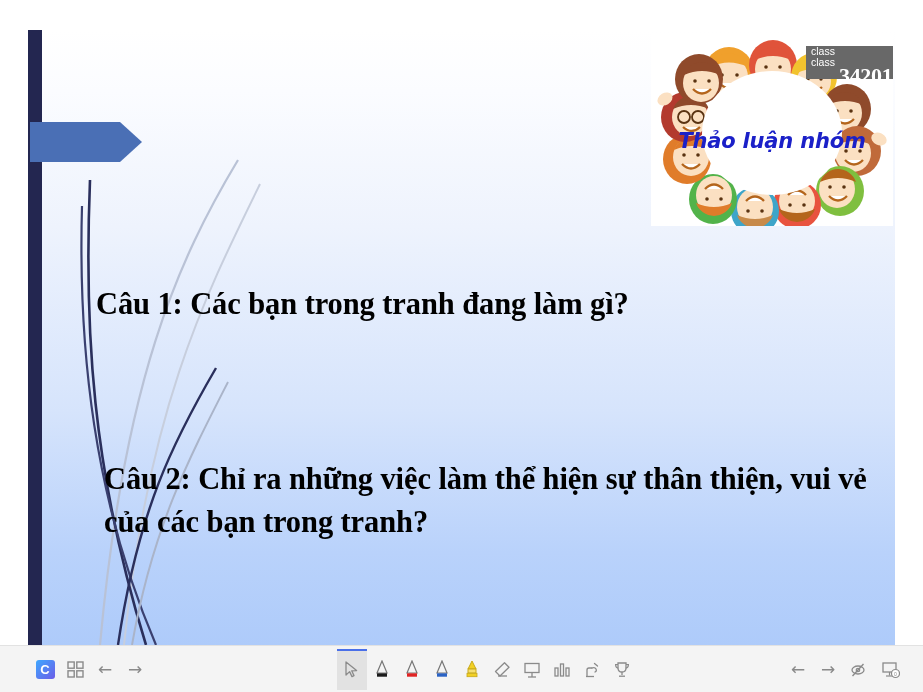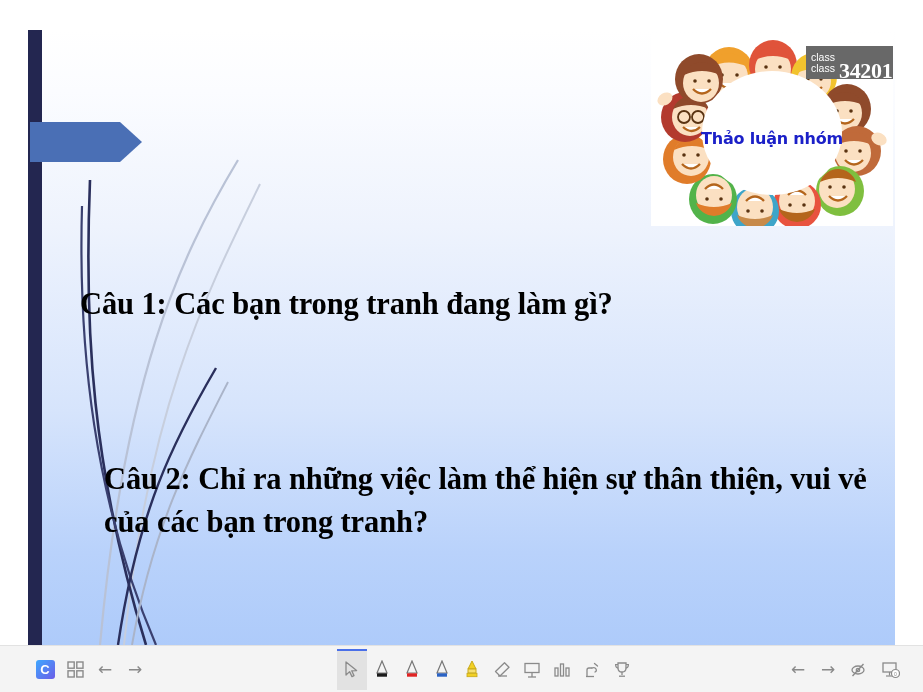--- a/index.html
+++ b/index.html
@@ -74,21 +74,20 @@
   }
   .group-image svg { display: block; }
 
   .classcode-badge {
     position: absolute;
     left: 155px;
     top: 13px;
     height: 33px;
     background: #686868;
     display: flex;
-    align-items: center;
     padding: 0 6px 0 5px;
     box-sizing: border-box;
   }
   .classcode-words {
     display: flex;
     flex-direction: column;
     line-height: 1.02;
     margin-right: 4px;
   }
   .classcode-words span {
@@ -105,37 +104,38 @@
     margin-top: 17px;
   }
 
   .thaoluan-text {
     position: absolute;
     left: 0;
     top: 96px;
     width: 242px;
     text-align: center;
     color: #1b20c8;
-    font-size: 16px;
+    font-size: 21px;
     font-weight: bold;
     font-family: "DejaVu Sans", sans-serif;
     letter-spacing: -0.2px;
+    font-style: italic;
   }
 
   
   .q-block {
     position: absolute;
     color: #000000;
     font-family: "Liberation Serif", "DejaVu Serif", serif;
     font-weight: bold;
     font-size: 30.5px;
     line-height: 1.42;
     letter-spacing: -0.1px;
   }
-  #q1 { left: 52px; top: 253px; width: 790px; }
+  #q1 { left: 68px; top: 253px; width: 790px; }
   #q2 { left: 64px; top: 428px; width: 790px; margin-left: 12px; }
 
   
   .toolbar {
     position: absolute;
     left: 0;
     top: 645px;
     width: 923px;
     height: 47px;
     background: #f4f4f4;

